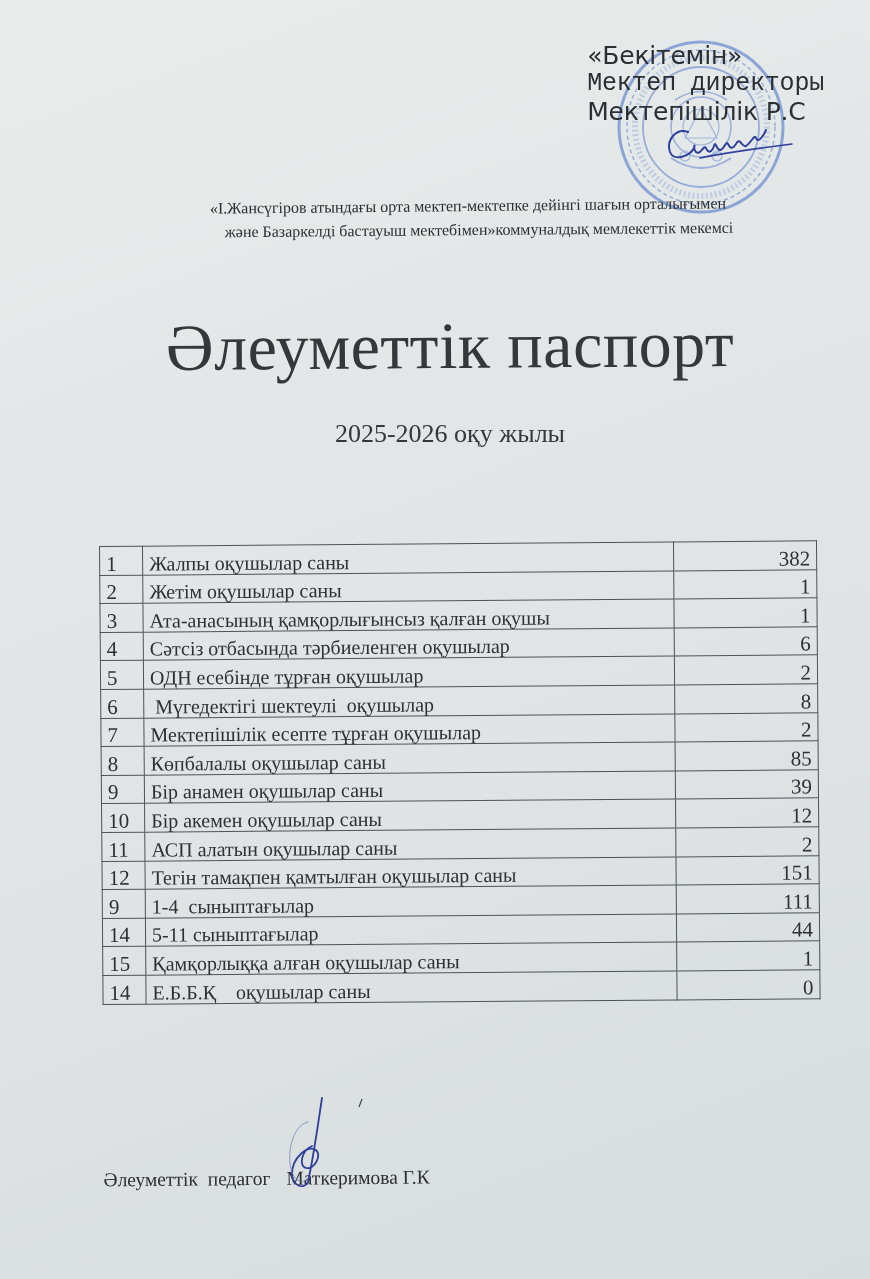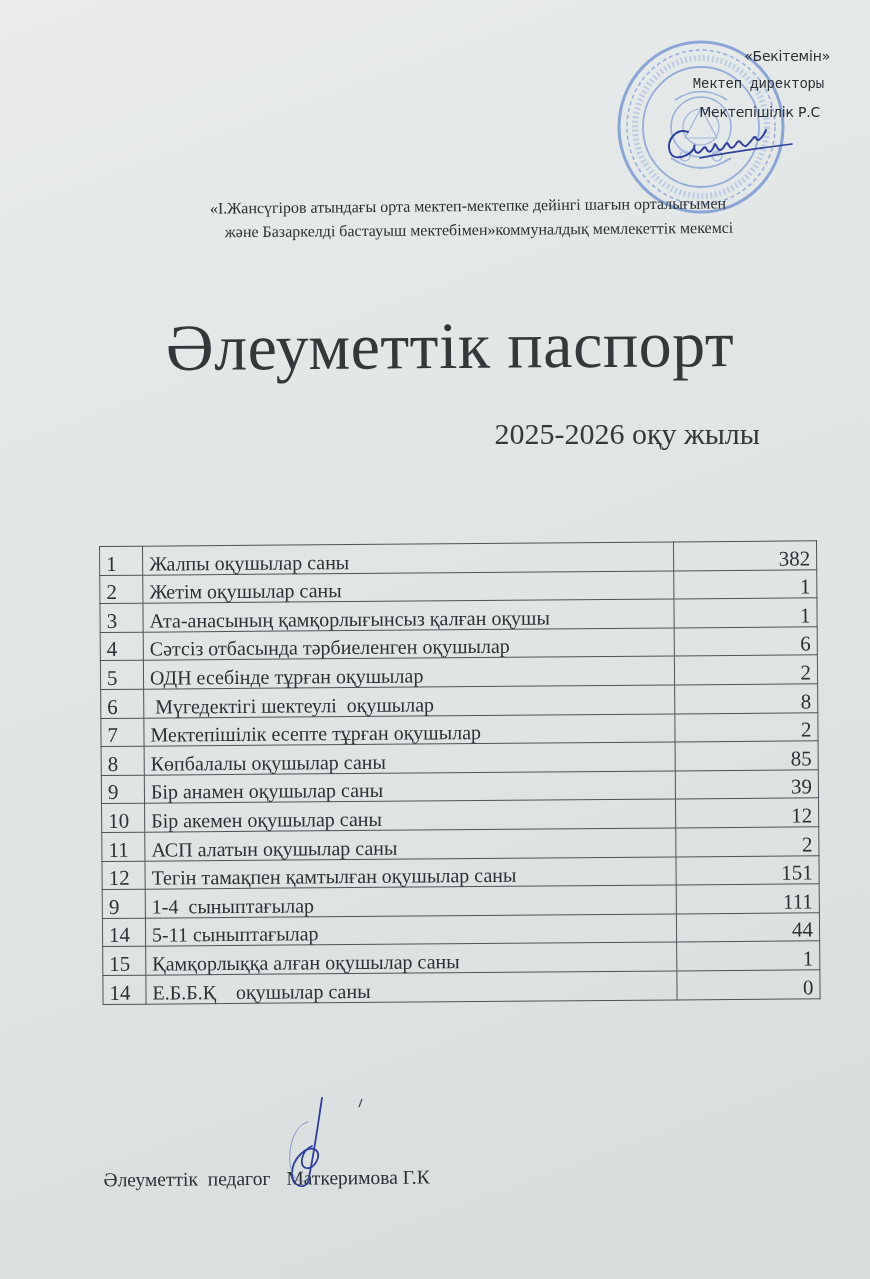--- a/index.html
+++ b/index.html
@@ -18,23 +18,22 @@
       position: absolute;
       left: 0; top: 0;
       width: 870px; height: 1279px;
     }
 
     
     .approval {
       position: absolute;
       right: 40px;
       top: 42px;
-      text-align: right;
       font-family: "DejaVu Sans", sans-serif;
-      font-size: 14px;
+      font-size: 25px;
       line-height: 28px;
       color: #2b2e33;
       z-index: 2;
     }
     .approval .line { display: block; letter-spacing: -0.2px; }
     .approval .l2 { margin-right: 6px; font-family: Liberation Mono, monospace; }
     .approval .l3 { margin-right: 10px; }
 
     .stamp {
       position: absolute;
@@ -91,22 +90,22 @@
       font-size: 52px;
       color: rgba(80, 85, 90, 0.07);
       transform: scaleX(-1) rotate(0.5deg);
       font-family: "Liberation Sans", sans-serif;
     }
     .subtitle {
       position: absolute;
       left: 140px;
       top: 414px;
       width: 620px;
-      text-align: right;
-      font-size: 30px;
+      text-align: center;
+      font-size: 26px;
       line-height: 40px;
       color: #35383b;
     }
 
     
     .table-wrap {
       position: absolute;
       left: 99px;
       top: 546px;
       width: 718px;

